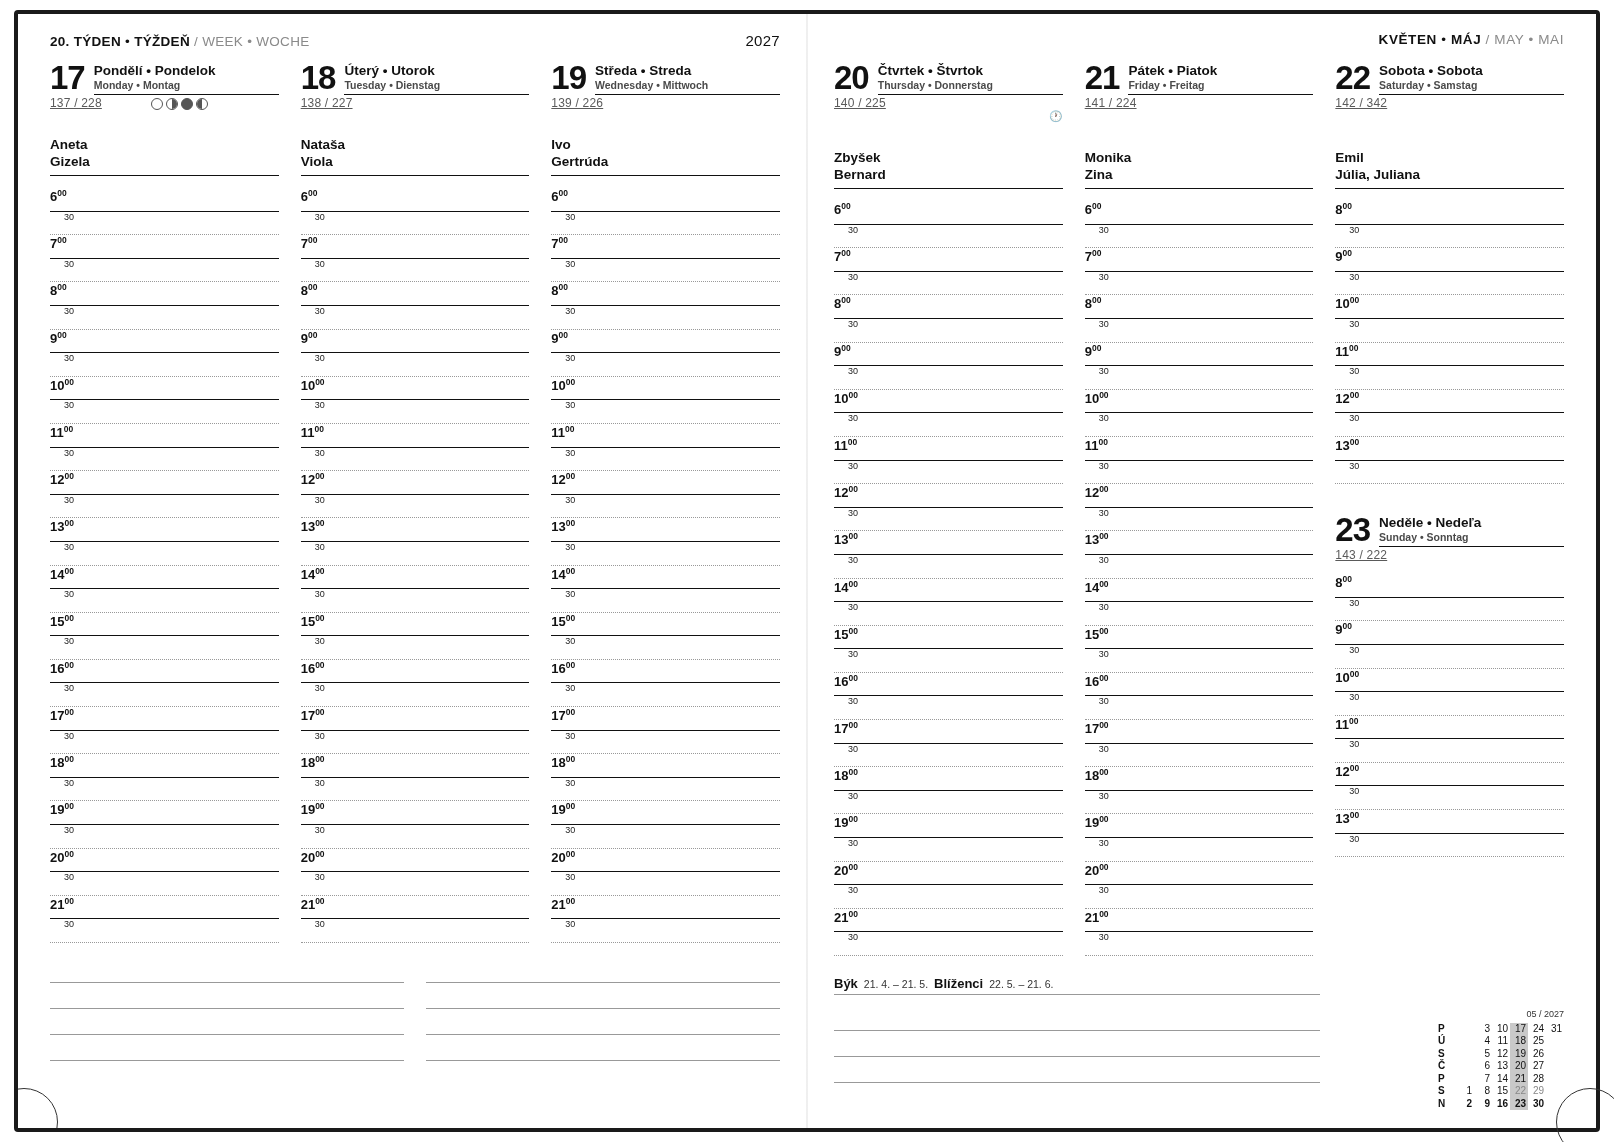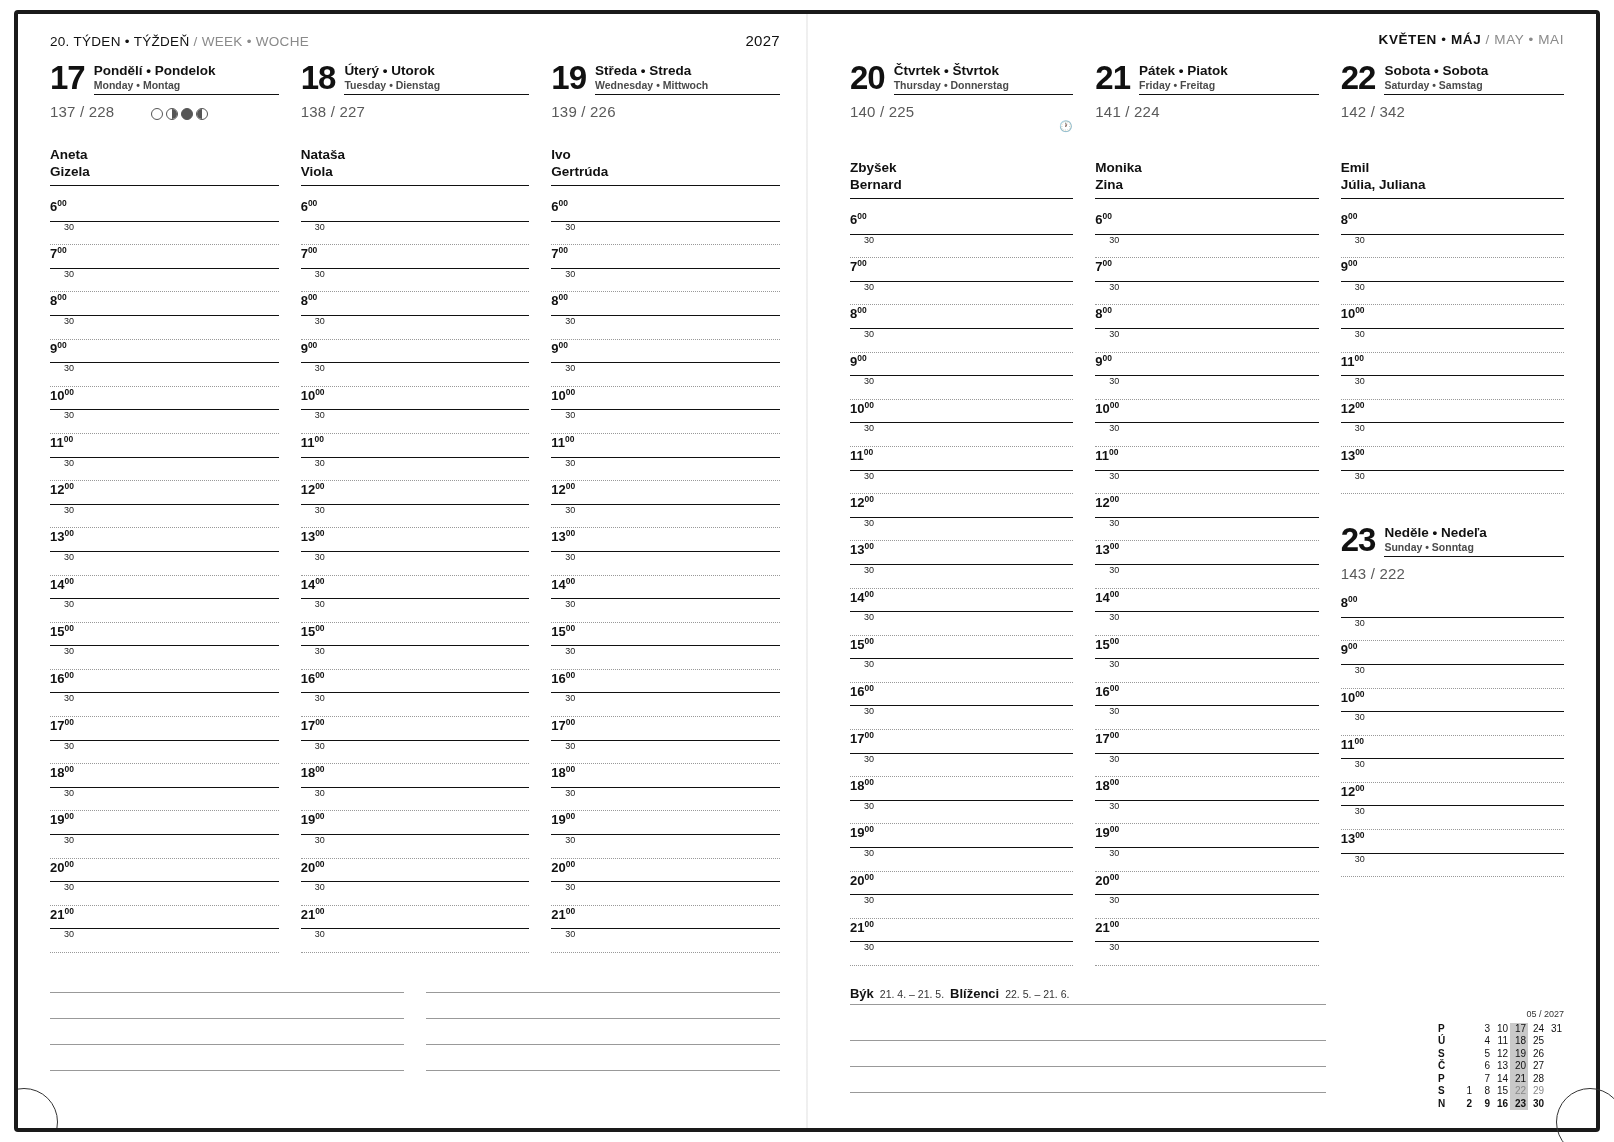--- a/index.html
+++ b/index.html
@@ -28,33 +28,33 @@
     left:18px;top:14px;right:18px;bottom:14px;
     display:flex;
     box-sizing:border-box;
   }
   .leaf{
     flex:1 1 50%;
     position:relative;
     box-sizing:border-box;
     padding:18px 26px 10px 32px;
   }
-  .leaf.right{padding-left:42px;padding-right:32px;}
+  .leaf.right{padding-left:26px;padding-right:32px;}
   .gutter{
     width:2px;
     background:linear-gradient(to right,#ffffff,#e6e6e6 40%,#cfcfcf 50%,#e6e6e6 60%,#ffffff);
   }
   
   .topbar{
     display:flex;align-items:baseline;justify-content:space-between;
     font-size:13.5px;letter-spacing:.3px;
     margin-bottom:14px;
     height:16px;
   }
-  .topbar .wk strong{font-weight:normal;text-align:right;}
+  .topbar .wk strong{font-weight:bold;text-align:right;}
   .topbar .wk .grey{color:#8a8a8a;}
   .topbar .yr{font-size:15px;font-weight:normal;}
   .topbar .month .grey{color:#8a8a8a;}
   .topbar .month{font-size:13.5px;letter-spacing:.6px;}
 
   .cols{display:flex;gap:0;}
   .col{
     flex:1 1 0;
     box-sizing:border-box;
     padding-right:22px;
@@ -66,21 +66,21 @@
     display:flex;align-items:flex-start;gap:9px;
   }
   .daynum{
     font-size:33px;line-height:30px;font-weight:bold;letter-spacing:-1px;
     padding-top:1px;
   }
   .dnames{padding-top:1px;flex:1;}
   .dn1{font-size:13.5px;font-weight:bold;line-height:15px;}
   .dn2{font-size:10.5px;color:#4a4a4a;line-height:13px;margin-top:1px;font-weight:bold;}
   .ddiv{border-bottom:1px solid #111;margin-top:2px;}
-  .dcount{font-size:15px;color:#5a5a5a;margin-top:8px;letter-spacing:.2px;}
+  .dcount{font-size:12px;color:#5a5a5a;margin-top:1px;letter-spacing:.2px;text-decoration:underline;}
 
   .moonrow{
     display:flex;gap:3px;align-items:center;justify-content:center;
     margin-top:-12px;margin-left:30px;height:12px;
   }
   .moon{
     width:12px;height:12px;border-radius:50%;
     border:1px solid #555;display:inline-block;position:relative;
     box-sizing:border-box;
   }

